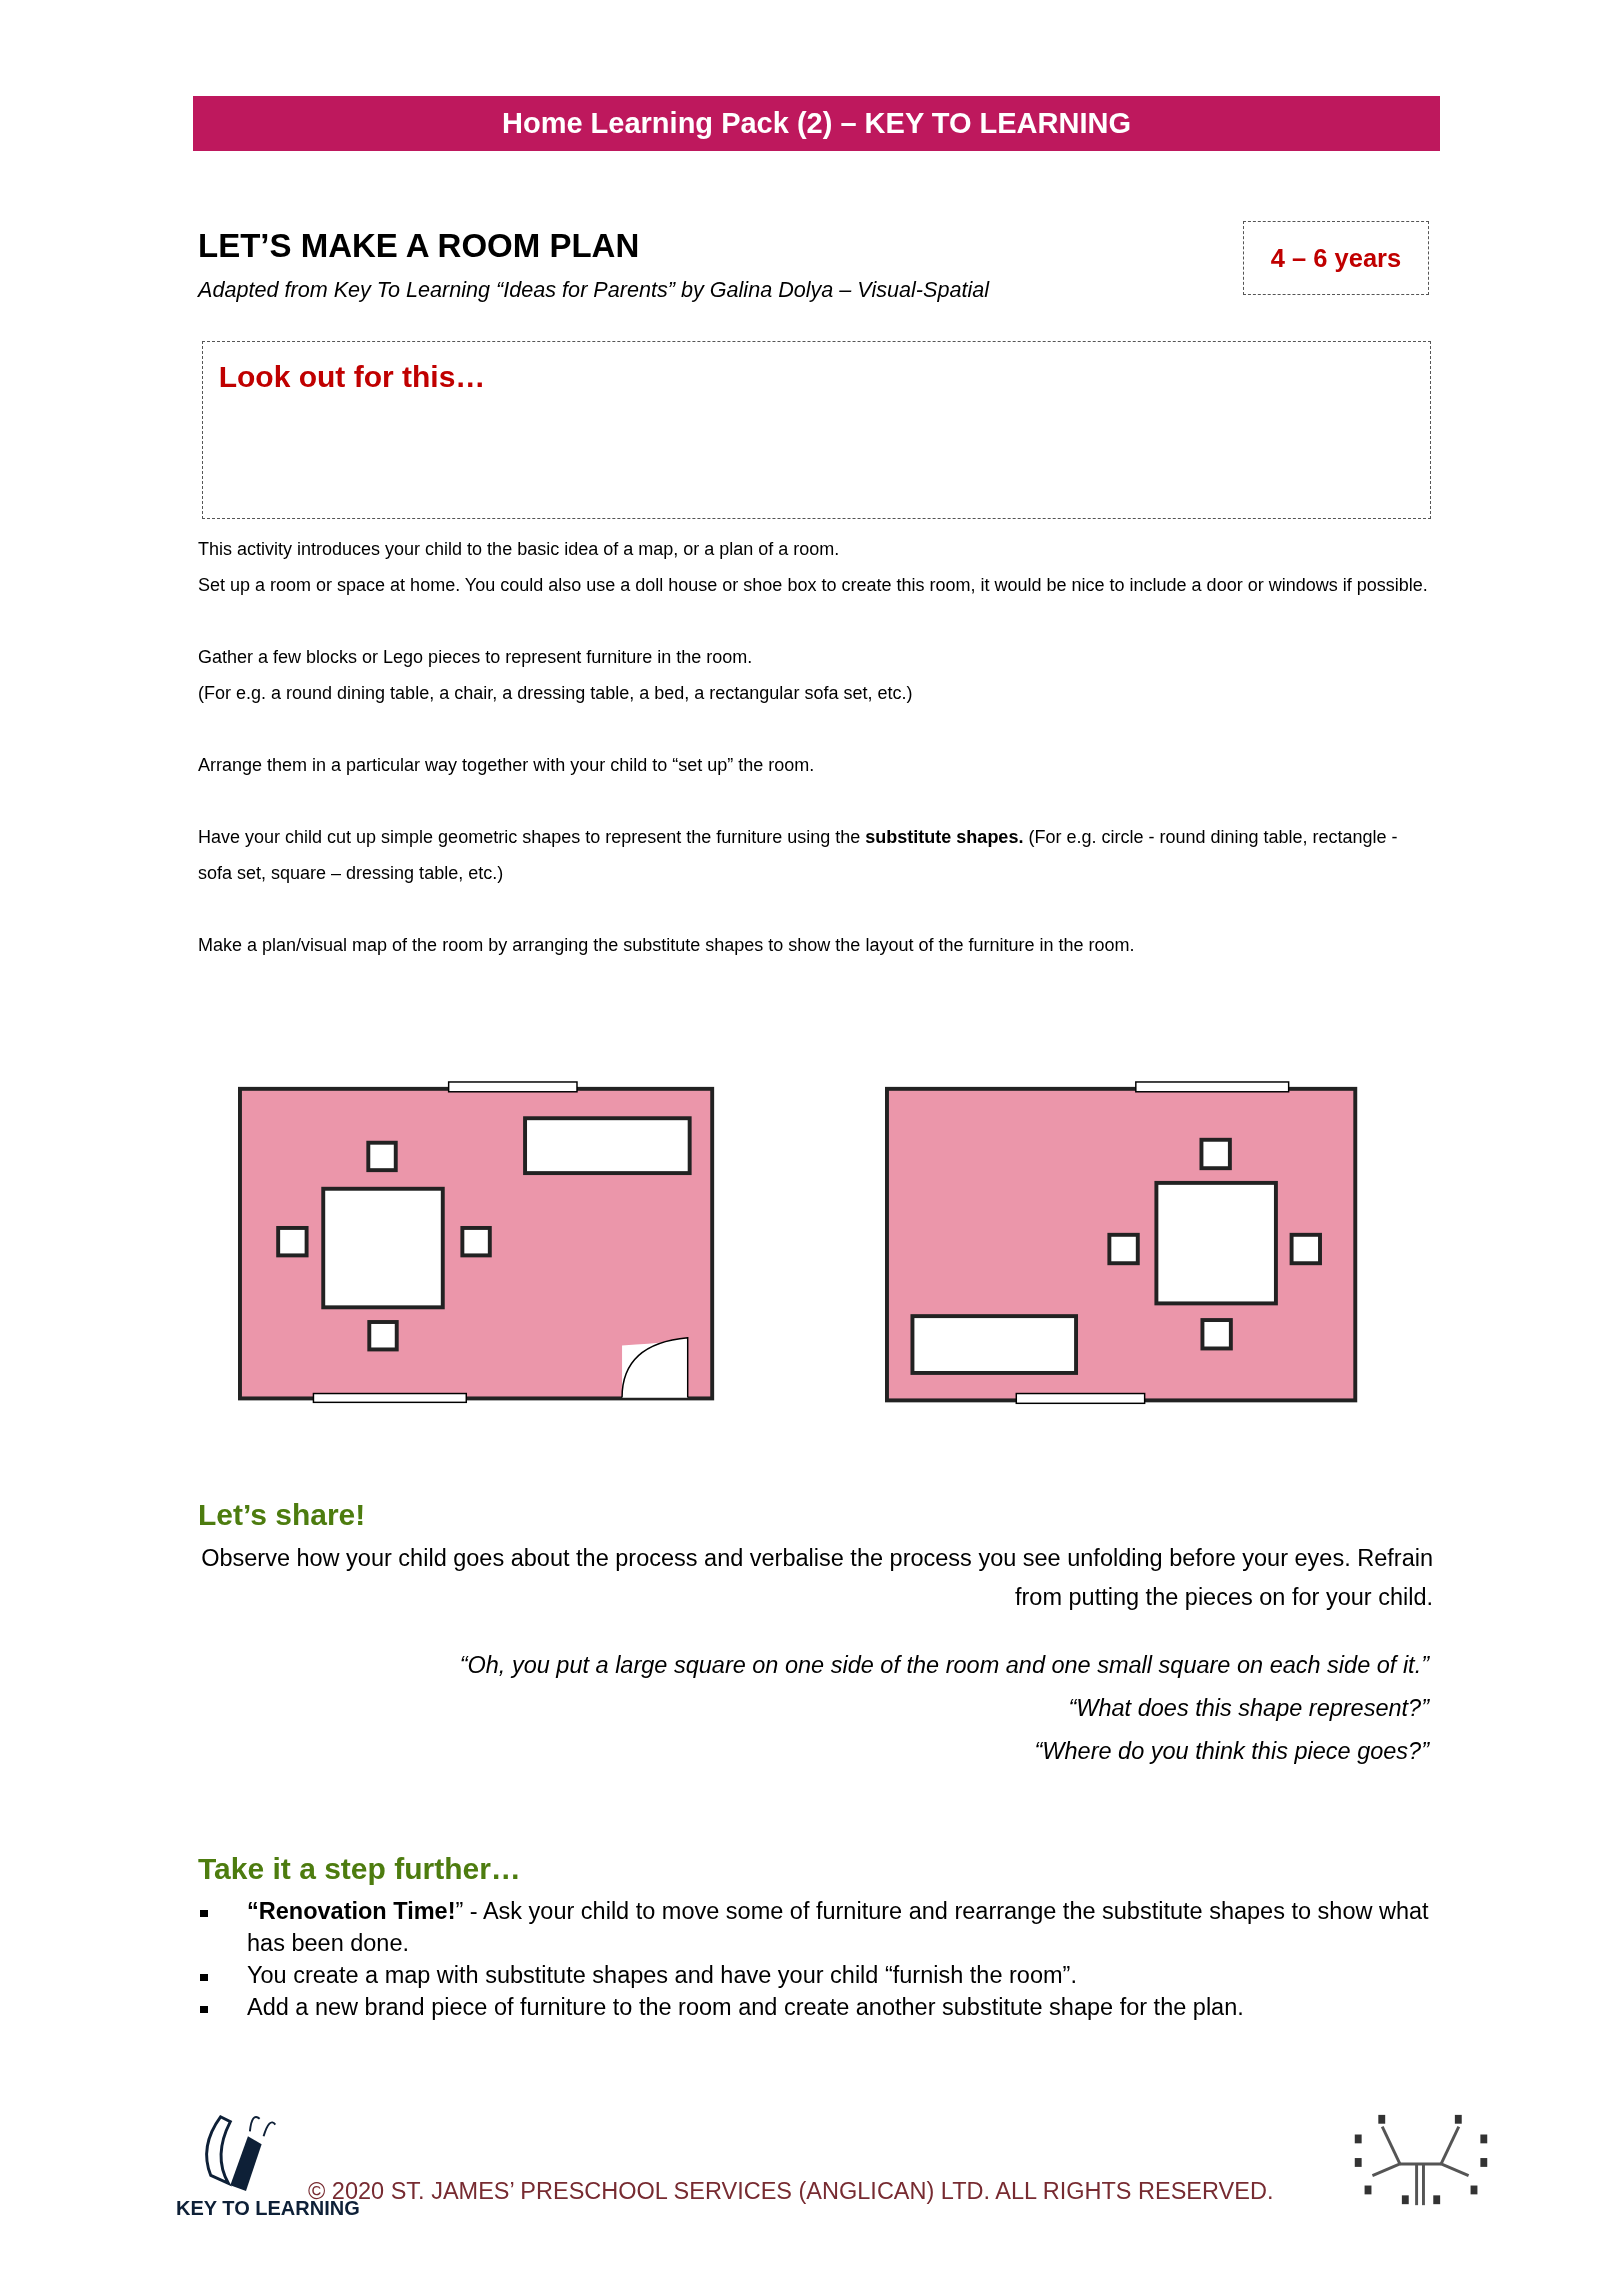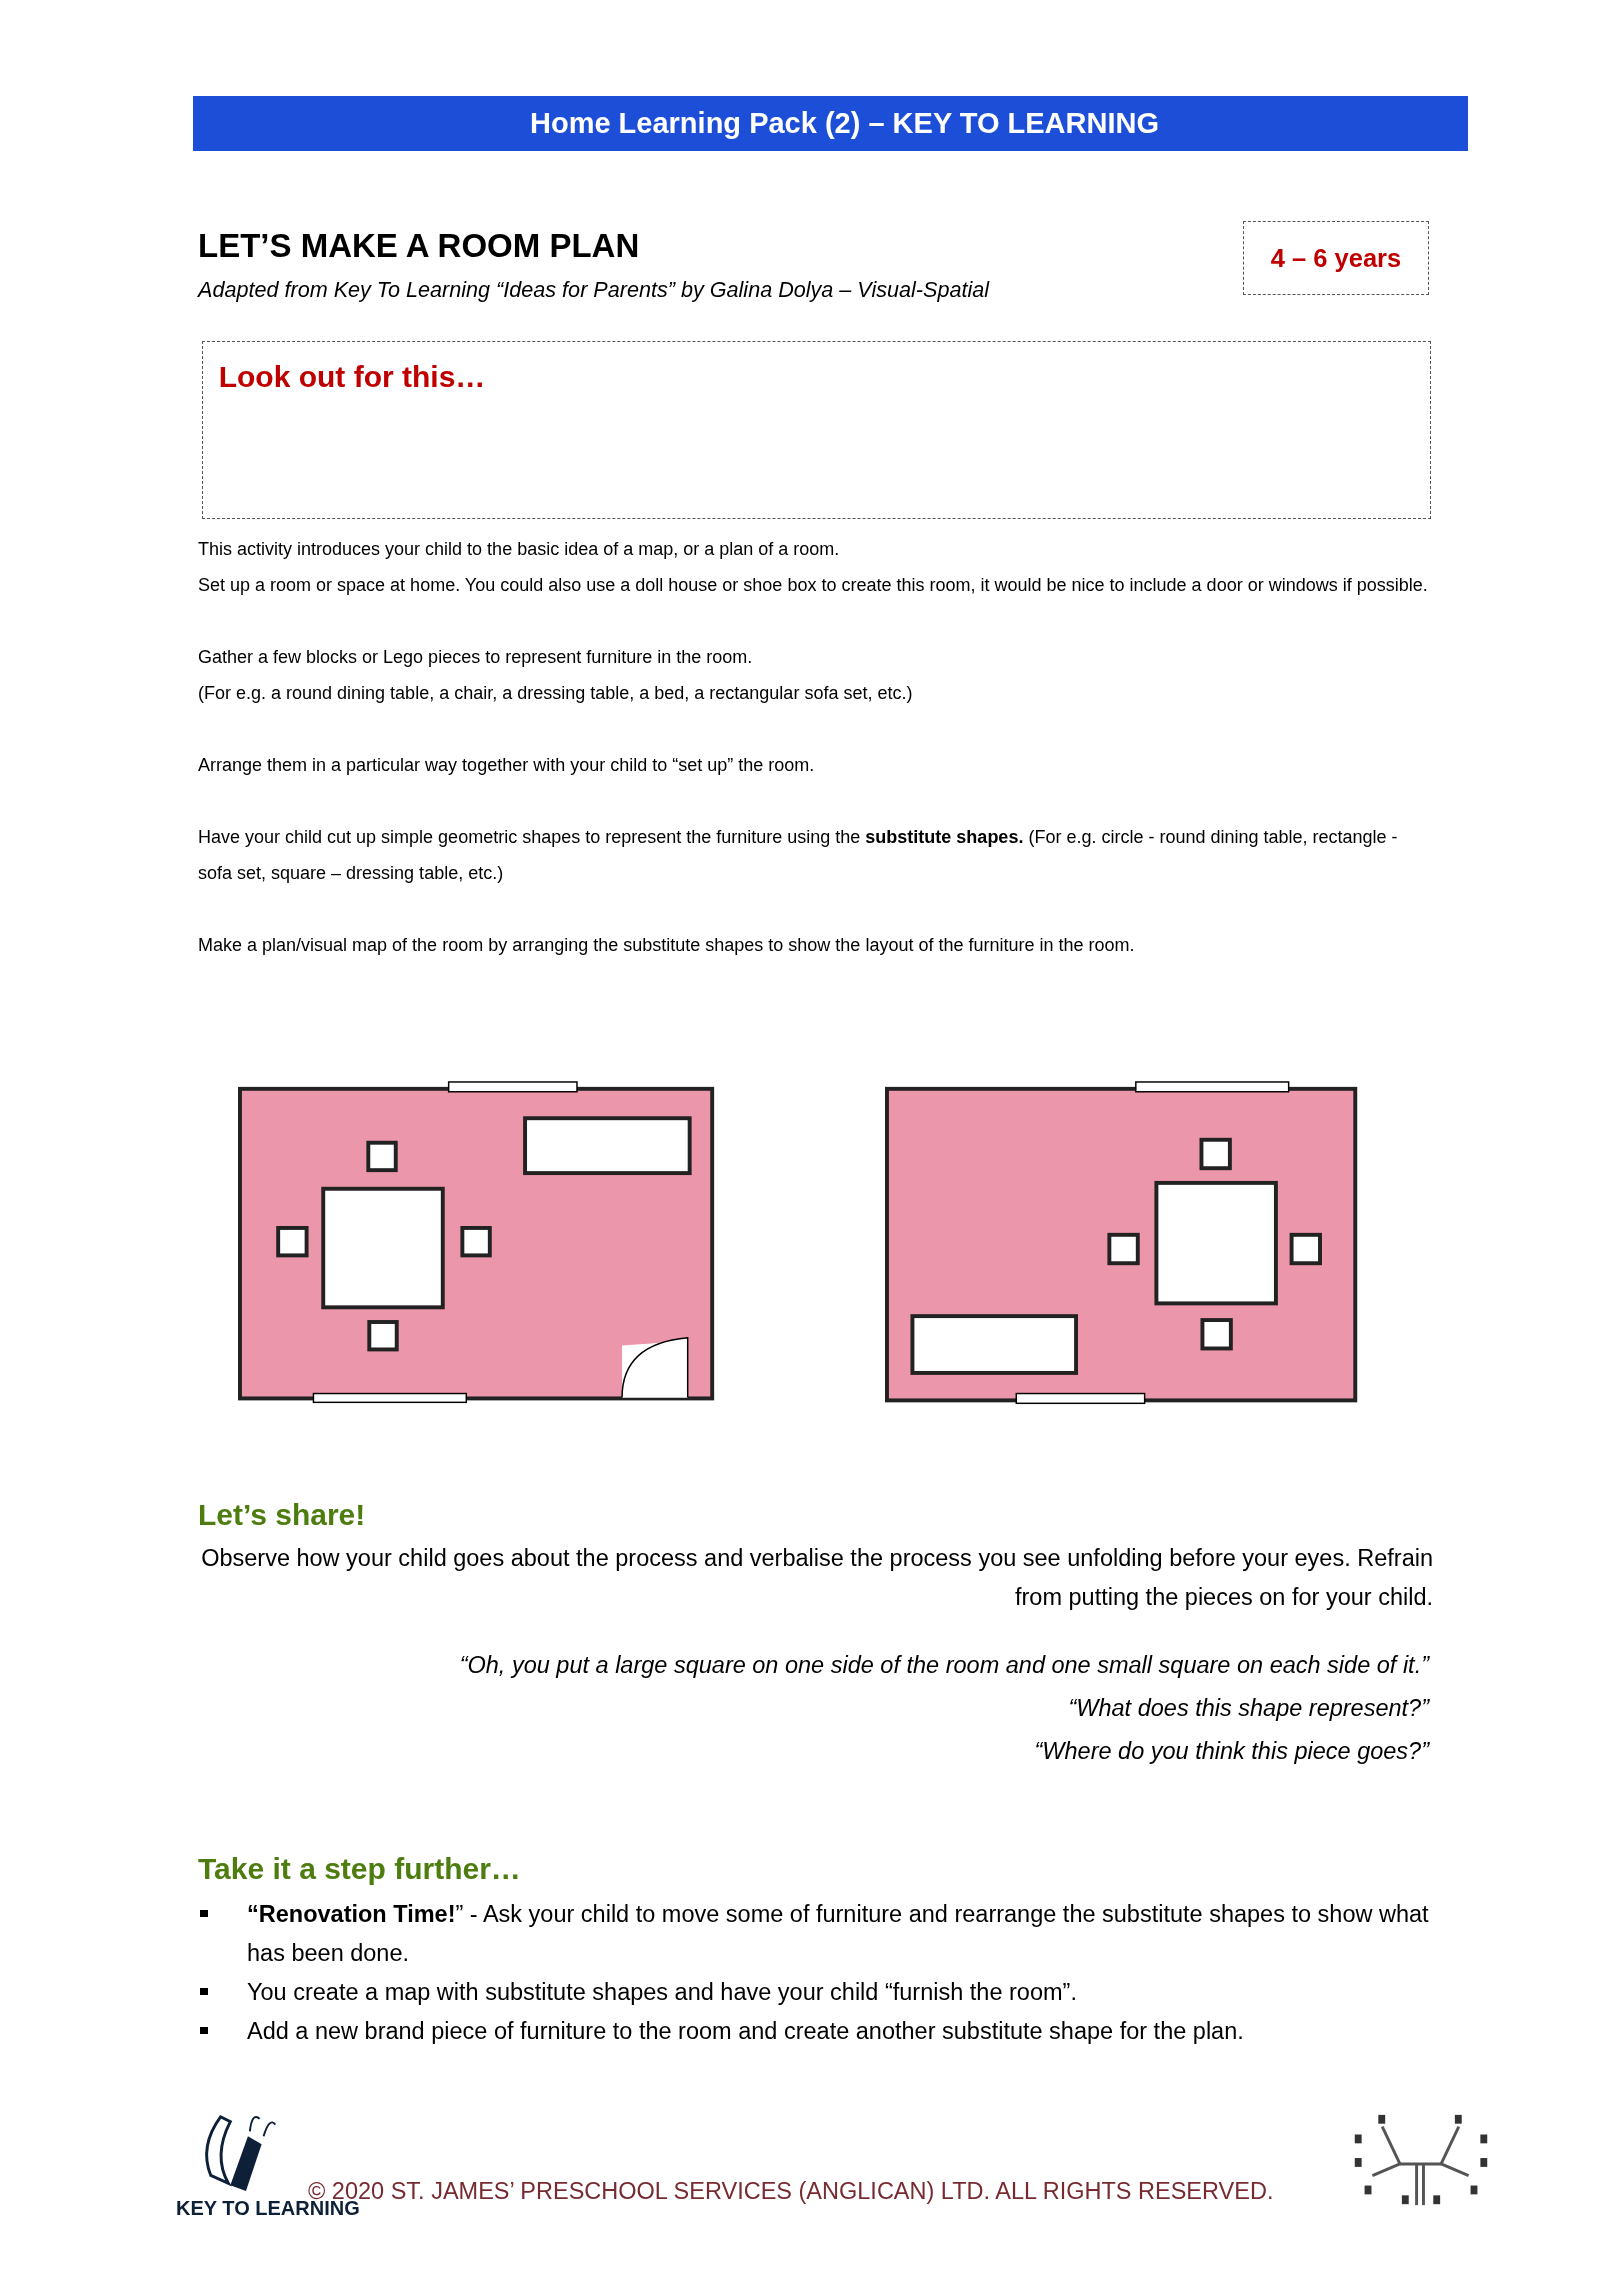--- a/index.html
+++ b/index.html
@@ -1,31 +1,31 @@
 <!DOCTYPE html>
 <html><head>
 <meta charset="utf-8">
 <style>
   html, body { margin:0; padding:0; background:#ffffff; }
   body { width:1621px; height:2293px; position:relative; font-family:"Liberation Sans", sans-serif; color:#000; overflow:hidden; }
-  .banner { position:absolute; left:193px; top:96px; width:1247px; height:55px; background:#1d4ed8; color:#fff; font-size:29px; font-weight:bold; text-align:center; line-height:55px;padding-left:28px; }
+  .banner { position:absolute; left:193px; top:96px; width:1247px; height:55px; background:#be185d; color:#fff; font-size:29px; font-weight:bold; text-align:center; line-height:55px; }
   .title { position:absolute; left:198px; top:227px; font-size:33px; font-weight:bold; }
   .subtitle { position:absolute; left:198px; top:277px; font-size:21.6px; font-style:italic; }
   .age-box { position:absolute; left:1243px; top:221px; width:186px; height:74px; border:1px dashed #555; display:flex; align-items:center; justify-content:center; color:#c00000; font-weight:bold; font-size:25.5px; box-sizing:border-box; }
   .lookout { position:absolute; left:202px; top:341px; width:1229px; height:178px; border:1px dashed #555; box-sizing:border-box; padding:17.6px 15.7px; }
   .lookout h2 { margin:0; color:#c00000; font-size:30px; font-weight:bold; }
   .lookout p { margin:23.5px 0 0 0; font-size:21.6px; font-style:italic; line-height:35px; }
   .body-text { position:absolute; left:198px; top:531px; width:1235px; font-size:18px; line-height:36px; }
   .body-text p { margin:0 0 36px 0; }
   .plan { position:absolute; }
   .section-h { position:absolute; left:198px; color:#4d7c0f; font-size:30px; font-weight:bold;text-align:center; }
   .share-text { position:absolute; left:198px; top:1539px; width:1235px; font-size:23.5px; line-height:39px;text-align:right; }
   .share-text p { margin:0 0 29px 0; }
   .share-text .quote { font-style:italic; margin:4px; }
-  .further { position:absolute; left:198px; top:1895px; width:1235px; font-size:23.5px; line-height:39px; margin:0; padding:0; list-style:none; }
+  .further { position:absolute; left:198px; top:1895px; width:1235px; font-size:23.5px; line-height:32px; margin:0; padding:0; list-style:none; }
   .further li { position:relative; padding-left:49px; }
   .further li .bullet { position:absolute; left:2px; top:14.7px; width:7.8px; height:7.8px; background:#000; }
   .footer-text { position:absolute; left:308px; top:2178px; color:#772b31; font-size:23.5px; }
   .logo-left { position:absolute; left:191px; top:2107px; }
   .logo-left-label { position:absolute; left:176px; top:2197px; font-size:20px; font-weight:bold; color:#0e2037; }
   .logo-right { position:absolute; left:1343px; top:2107px; }
 </style>
 </head>
 <body>
 

